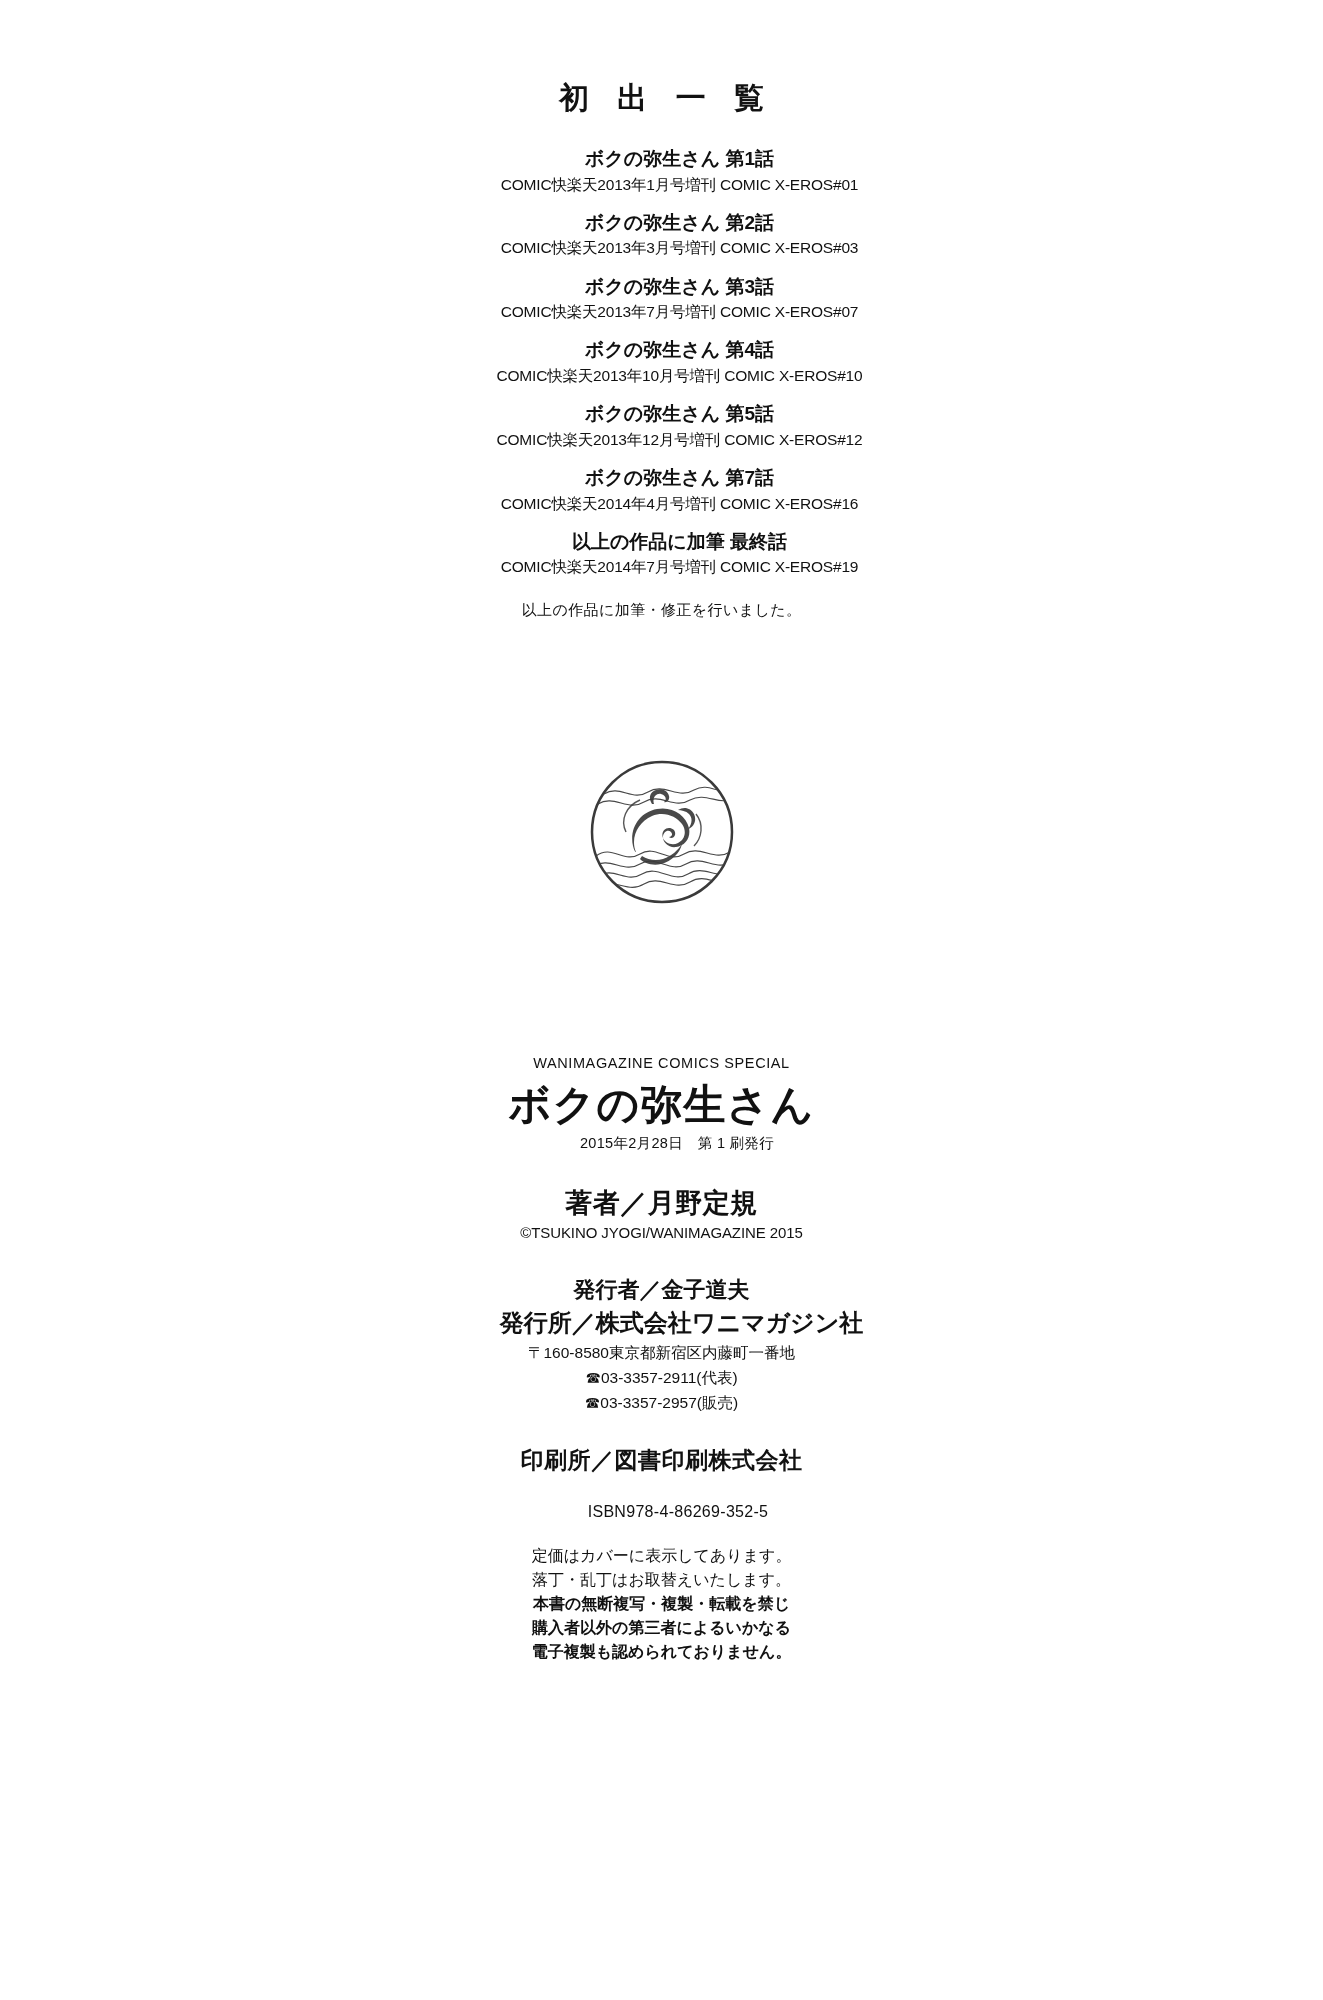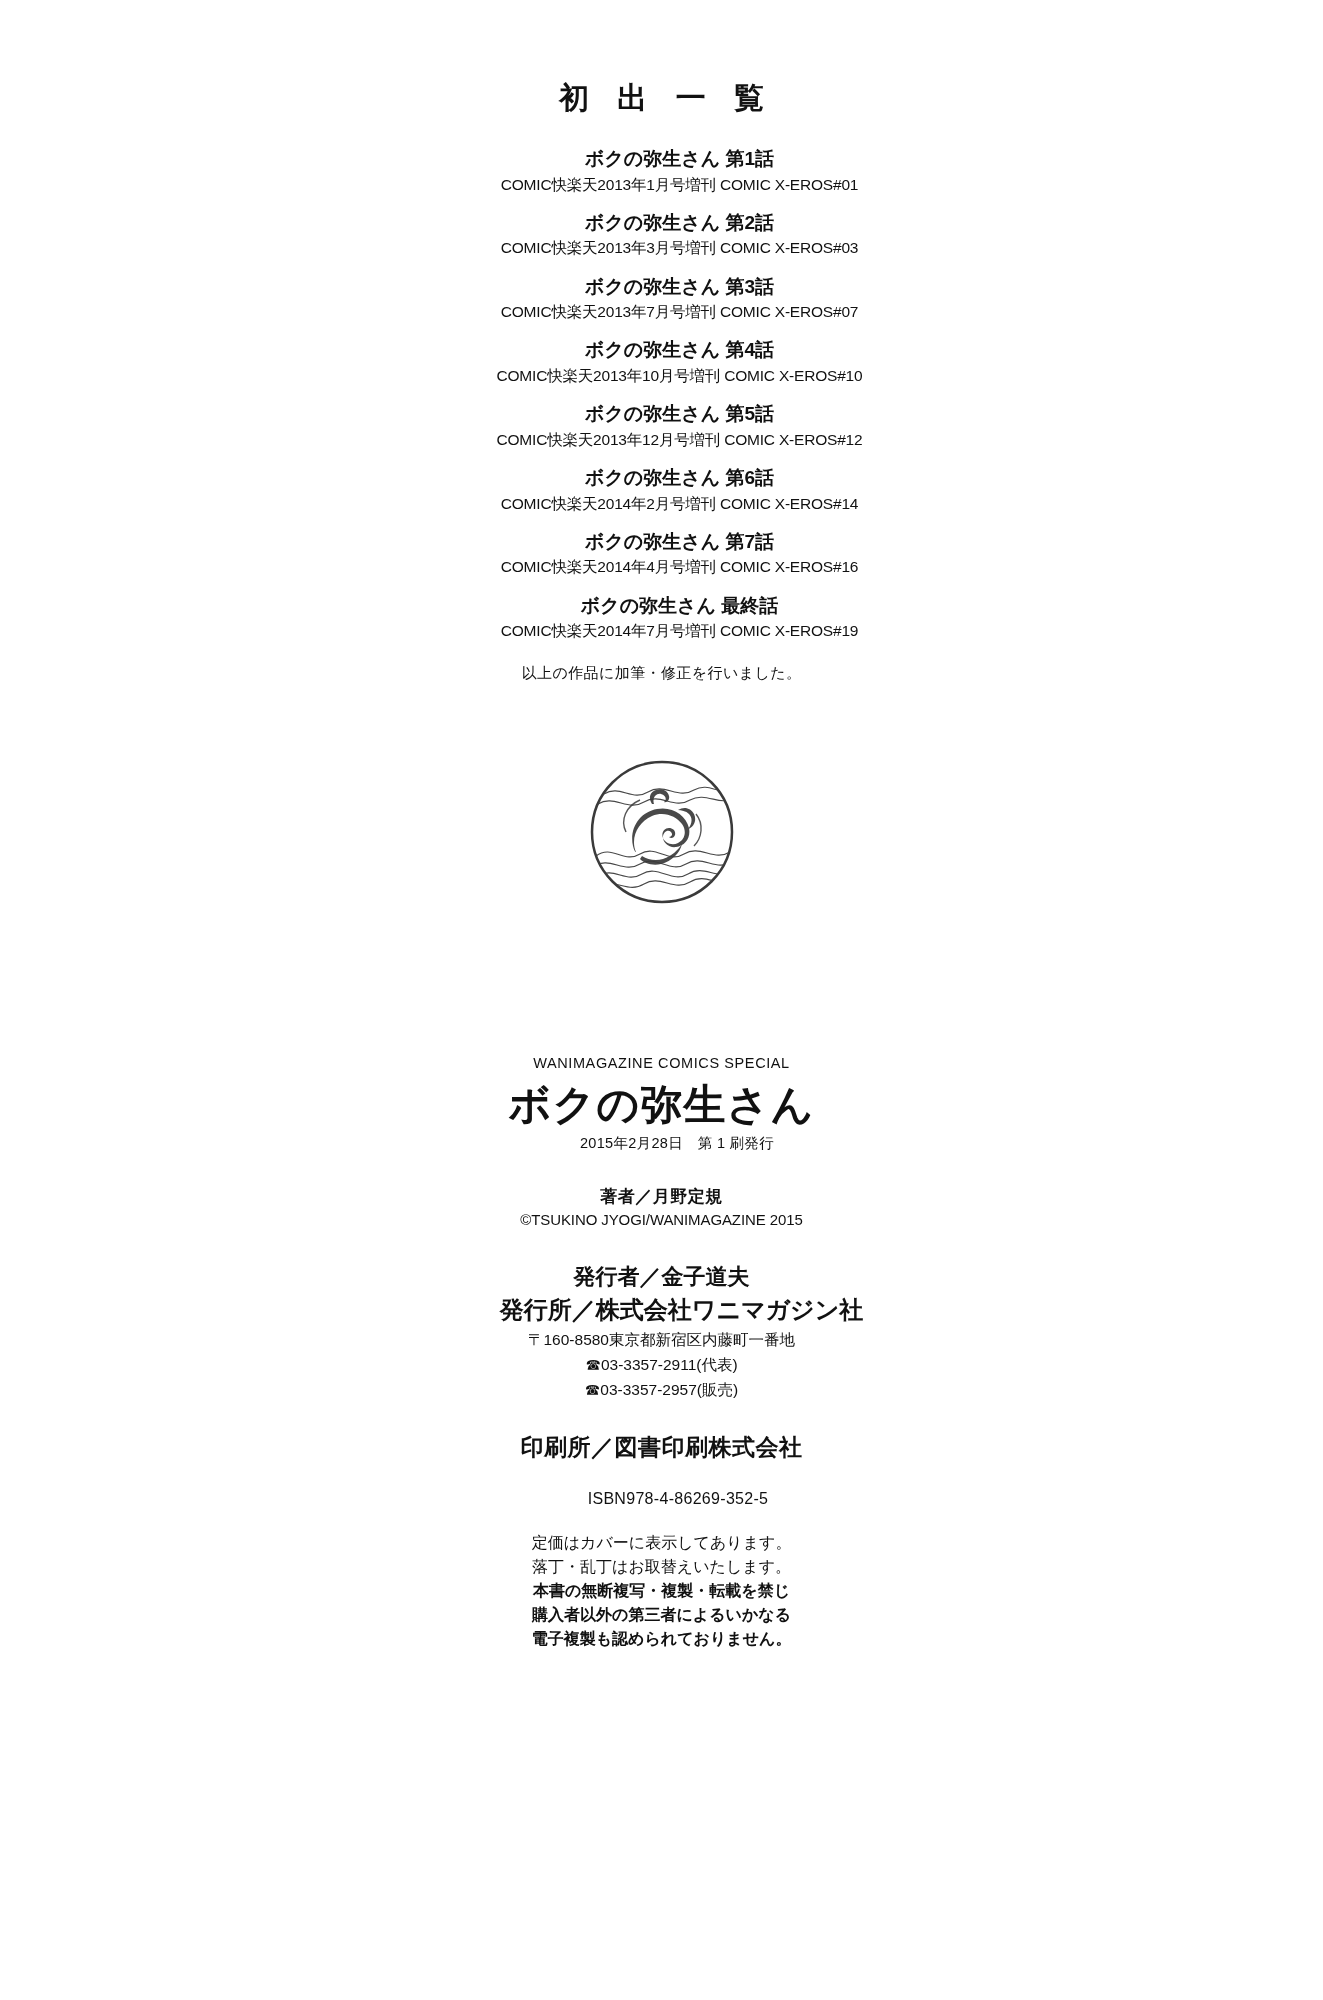--- a/index.html
+++ b/index.html
@@ -85,21 +85,21 @@
     letter-spacing: 1px;
     line-height: 1.15;
   }
   .pub-date {
     font-size: 14.5px;
     margin-top: 5px;
     letter-spacing: 0.3px;
     padding-left: 31px;
   }
   .author-line {
-    font-size: 17px;
+    font-size: 27px;
     font-weight: bold;
     margin-top: 32px;
     letter-spacing: 0.5px;
   }
   .copyright-line {
     font-size: 15px;
     margin-top: 3px;
     letter-spacing: -0.1px;
   }
   .block-publisher {
@@ -171,29 +171,25 @@
     </div>
     <div class="entry">
       <div class="entry-title">ボクの弥生さん 第4話</div>
       <div class="entry-source">COMIC快楽天2013年10月号増刊 COMIC X-EROS#10</div>
     </div>
     <div class="entry">
       <div class="entry-title">ボクの弥生さん 第5話</div>
       <div class="entry-source">COMIC快楽天2013年12月号増刊 COMIC X-EROS#12</div>
     </div>
     <div class="entry">
-      <div class="entry-title">ボクの弥生さん 第6話</div>
-      <div class="entry-source">COMIC快楽天2014年2月号増刊 COMIC X-EROS#14</div>
-    </div>
-    <div class="entry">
       <div class="entry-title">ボクの弥生さん 第7話</div>
       <div class="entry-source">COMIC快楽天2014年4月号増刊 COMIC X-EROS#16</div>
     </div>
     <div class="entry">
-      <div class="entry-title">ボクの弥生さん 最終話</div>
+      <div class="entry-title">以上の作品に加筆 最終話</div>
       <div class="entry-source">COMIC快楽天2014年7月号増刊 COMIC X-EROS#19</div>
     </div>
 
     <div class="firstpub-note">以上の作品に加筆・修正を行いました。</div>
   </section>
 
   <div class="emblem">
     <svg viewBox="0 0 144 144" width="144" height="144" aria-hidden="true">
       <defs>
         <clipPath id="clipCircle">

